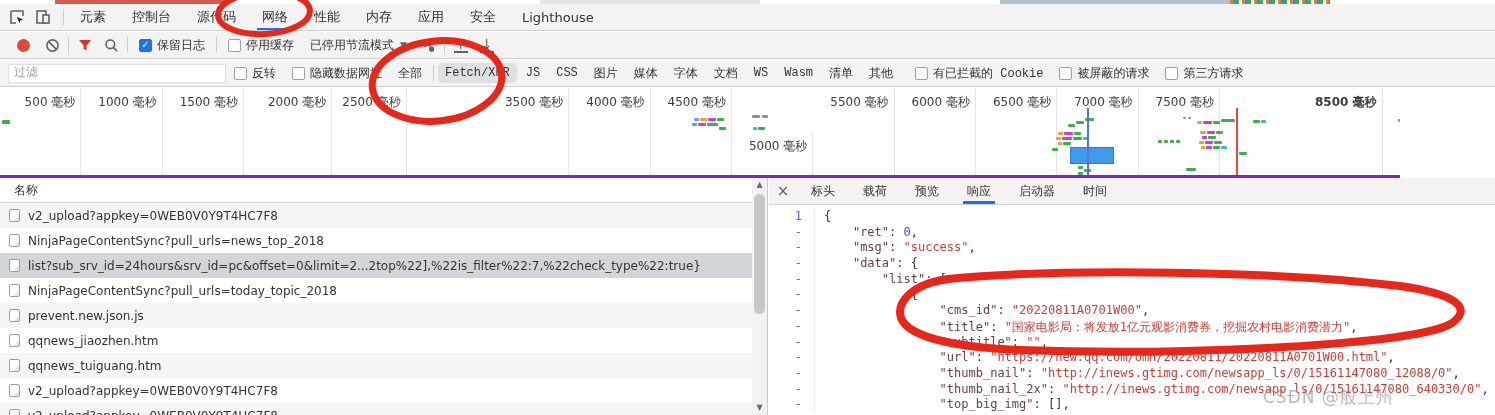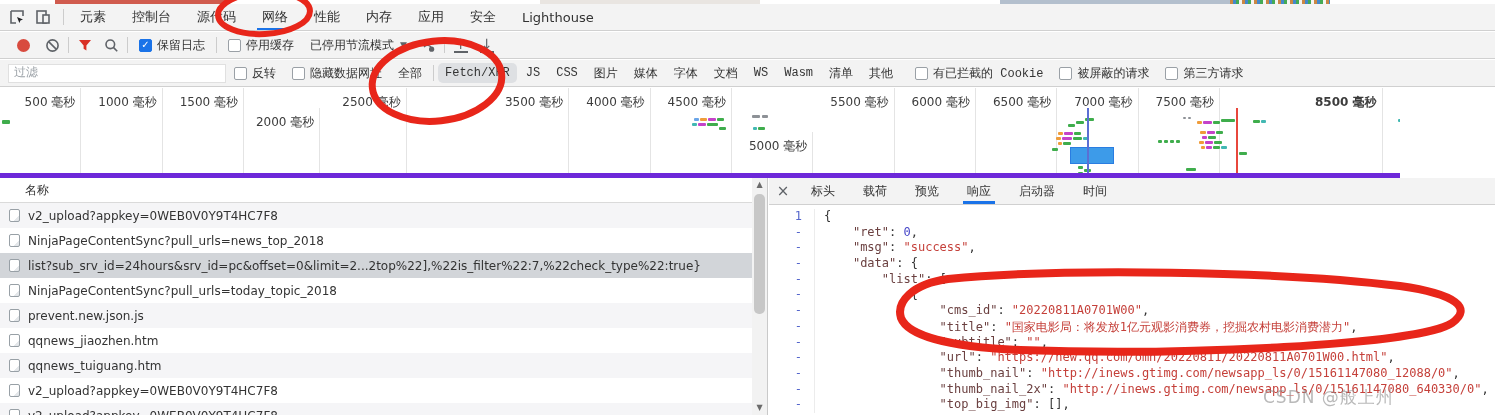--- a/index.html
+++ b/index.html
@@ -32,30 +32,30 @@
   .arrow-io { font-size:14px; color:#5f6368; border-bottom:2px solid #5f6368; line-height:13px; padding:0 1px; }
 
   
   #filterbar { left:0; top:60px; width:1495px; height:27px; background:#f3f3f3; border-bottom:1px solid #d0d0d0; display:flex; align-items:center; padding-left:8px; white-space:nowrap;font-family:Liberation Mono, monospace; }
   #filter-input { width:218px; height:19px; border:1px solid #e0e0e0; background:#fff; font-size:12px; padding:0 5px; color:#333; outline:none; font-family:inherit; }
   #filter-input::placeholder { color:#9aa0a6; }
   .pill { padding:3px 7px; border-radius:5px; color:#333; margin:0 1px; }
   .pill.selected { background:#dee0e3; }
 
   
-  #overview { left:0; top:88px; width:1400px; height:90px; background:#fff; border-bottom:5px solid #6d28d9; overflow:hidden; }
+  #overview { left:0; top:88px; width:1400px; height:90px; background:#fff; border-bottom:3px solid #6d28d9; overflow:hidden; }
   .tick-col { position:absolute; top:0; height:90px; border-right:1px solid #e4e4e4; }
   .tick-label { position:absolute; right:5px; top:6px; font-size:12px; color:#3c3c3c; white-space:nowrap; }
   .mark { position:absolute; border-radius:1px; }
   #sel-rect { position:absolute; background:#3d9be9; border:1px solid #2a7de1; }
   .evt-line { position:absolute; width:2px; }
 
   
   #netlist { left:0; top:178px; width:768px; height:237px; background:#fff; overflow:hidden; border-right:1px solid #c9c9c9; }
-  #list-header { height:25px; border-bottom:1px solid #dadada; display:flex; align-items:center; padding-left:25px; color:#333; background:#fff; }
+  #list-header { height:25px; border-bottom:1px solid #dadada; display:flex; align-items:center; padding-left:14px; color:#333; background:#fff; }
   .req-row { height:25px; display:flex; align-items:center; gap:8px; padding-left:9px; color:#333; white-space:nowrap; overflow:hidden; }
   .req-row.striped { background:#f5f5f7; }
   .req-row.selected { background:#d2d5d9; }
   .ficon { width:11px; height:13px; border:1px solid #98a0a6; border-radius:2px; background:linear-gradient(135deg,#fff 0 72%,#e4e7ea 72%); flex:none; }
   #list-scroll { position:absolute; right:0; top:0; width:15px; height:237px; background:#f2f2f2; }
   #list-scroll .sarrow { position:absolute; left:0; width:15px; height:14px; font-size:8px; color:#6b6b6b; text-align:center; line-height:14px; }
   #list-thumb { position:absolute; left:2px; top:16px; width:11px; height:120px; background:#c7c7c7; border-radius:5px; }
 
   
   #details { left:769px; top:178px; width:726px; height:237px; background:#fff; overflow:hidden; }
@@ -210,21 +210,21 @@
 <div id="overview" class="abs">
     <div class="tick-col" style="left: 0px; width: 81.33px;">
       <span class="tick-label">500 毫秒</span>
     </div>
     <div class="tick-col" style="left: 81.33px; width: 81.33px;">
       <span class="tick-label">1000 毫秒</span>
     </div>
     <div class="tick-col" style="left: 162.66px; width: 81.33px;">
       <span class="tick-label">1500 毫秒</span>
     </div>
-    <div class="tick-col" style="left: 239px; width: 81.33px; margin-top: 20px;">
+    <div class="tick-col" style="left: 251px; width: 81.33px;">
       <span class="tick-label">2000 毫秒</span>
     </div>
     <div class="tick-col" style="left: 325.32px; width: 81.33px;">
       <span class="tick-label">2500 毫秒</span>
     </div>
     <div class="tick-col" style="left: 487.98px; width: 81.33px;">
       <span class="tick-label">3500 毫秒</span>
     </div>
     <div class="tick-col" style="left: 569.31px; width: 81.33px;">
       <span class="tick-label">4000 毫秒</span>

